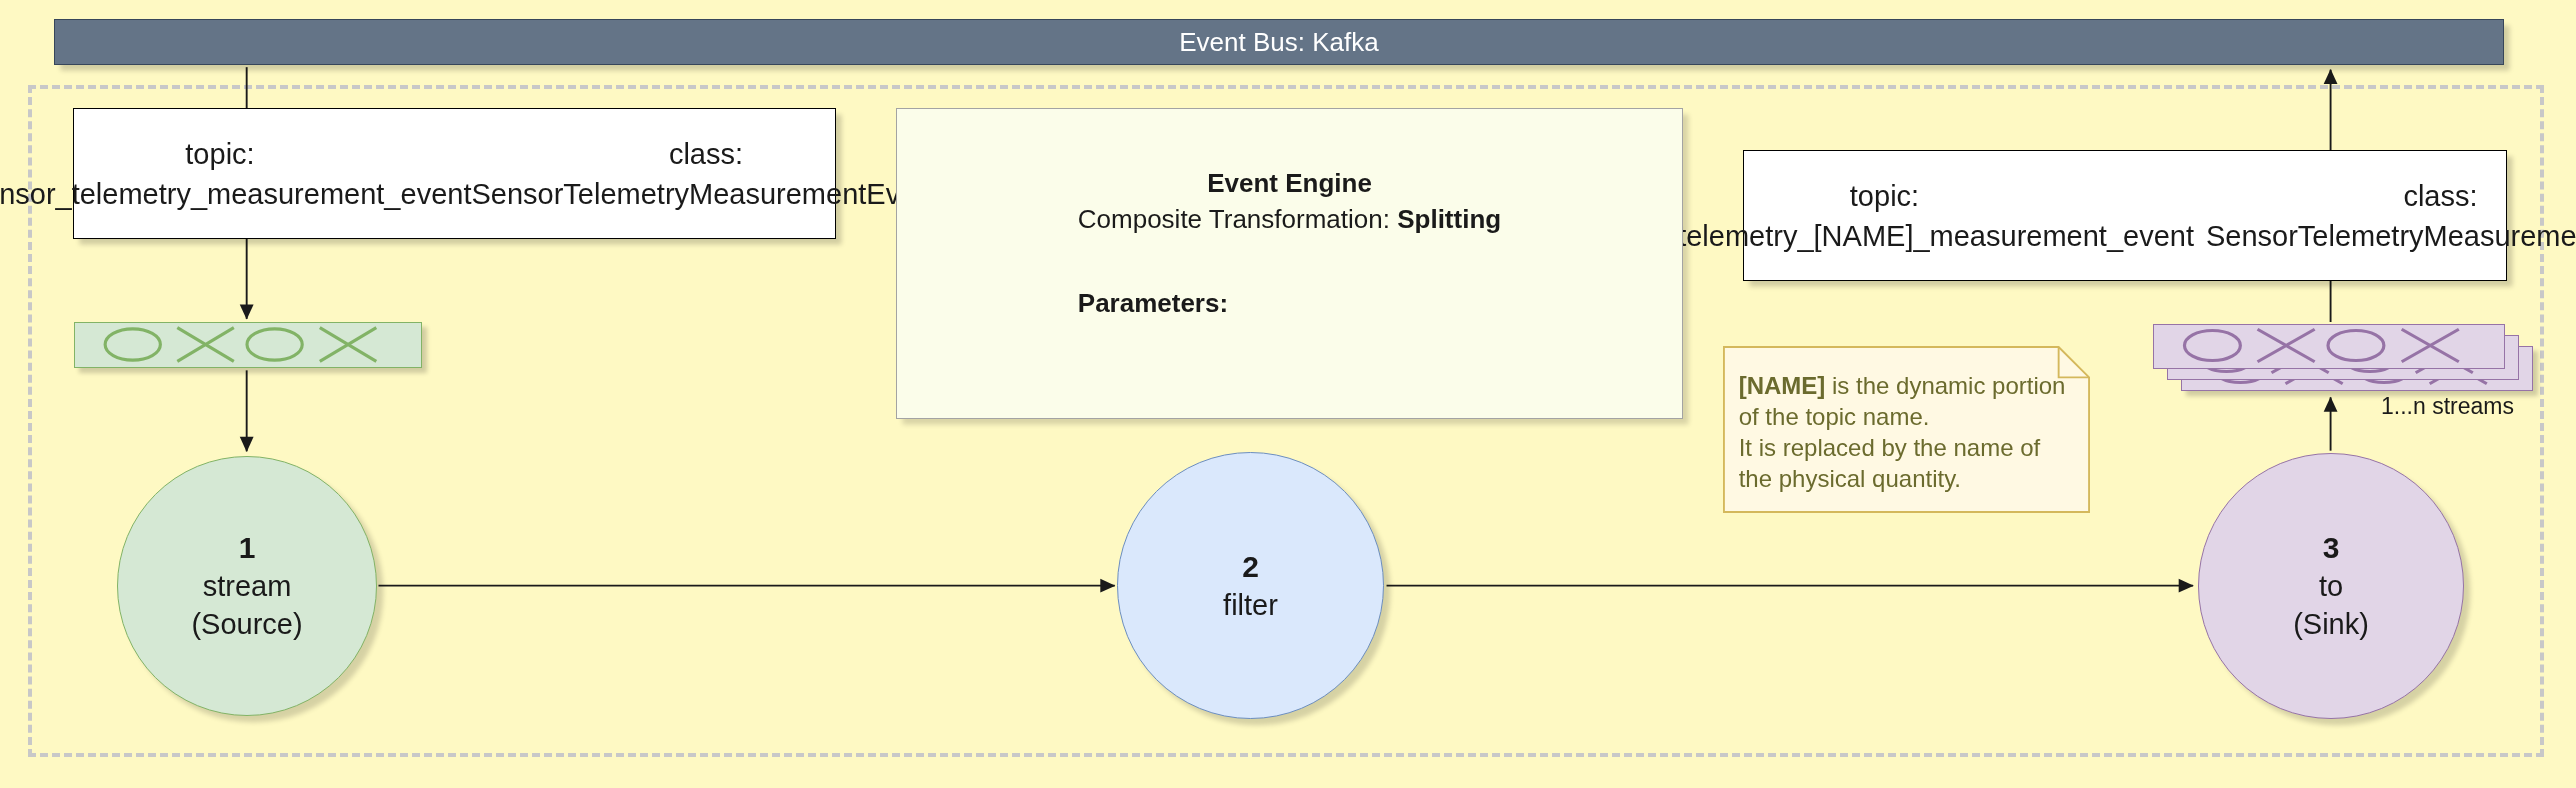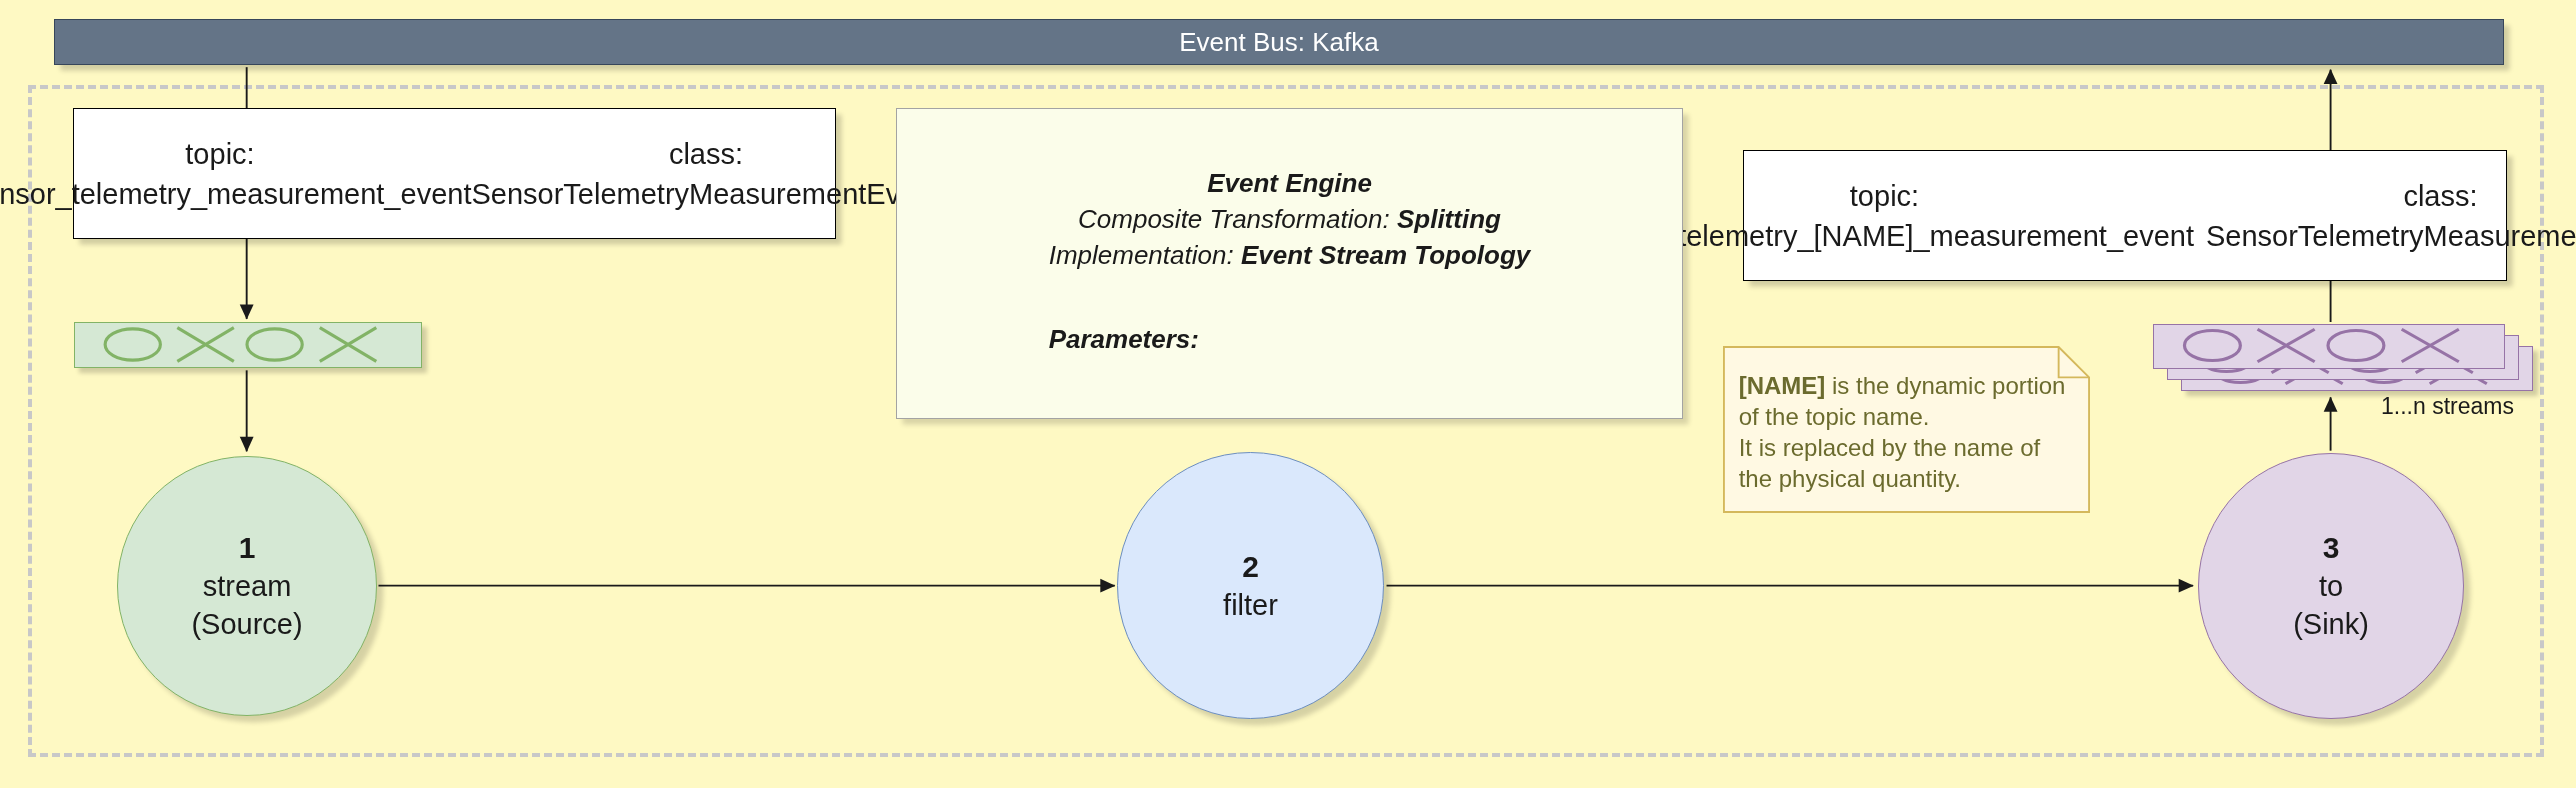--- a/index.html
+++ b/index.html
@@ -25,21 +25,21 @@
     display:flex;flex-direction:row;align-items:center;justify-content:center;
     font-size:29px;line-height:40px;text-align:center;z-index:2;
     box-shadow:5.6px 5.6px 5px rgba(0,0,0,0.18);}
   .topicbox.in{left:73px;top:108px;width:763px;height:131px;}
   .topicbox.out{left:1743px;top:150px;width:764px;height:131px;gap:12px;}
 
   
   .engine{position:absolute;left:896px;top:108px;width:787px;height:311px;
     background:#fbfdea;border:1.9px solid #a3a3a3;box-sizing:border-box;z-index:2;
     font-size:26px;line-height:36px;
-    box-shadow:5.6px 5.6px 5px rgba(0,0,0,0.15);font-style:italic;}
+    box-shadow:5.6px 5.6px 5px rgba(0,0,0,0.15);}
   .engine-inner{width:fit-content;margin:56px auto 0 auto;}
   .eng-center{text-align:center;}
   .eng-left{text-align:left;}
   .bold{font-weight:700;}
   .bv{font-weight:700;margin-left:0.28em;margin-top:31px;}
   .params-label{margin-top:48px;}
 
   
   .streamrect{position:absolute;box-sizing:border-box;border:1.9px solid;}
   .streamrect svg{display:block;}
@@ -104,23 +104,20 @@
   <div class="topicbox out">
     <div>topic: sensor_telemetry_[NAME]_measurement_event</div>
     <div>class: SensorTelemetryMeasurementEvent</div>
   </div>
 
   <div class="engine">
     <div class="engine-inner">
       <div class="eng-center bold">Event Engine</div>
       <div class="eng-center">
         <span>Composite Transformation:</span><span class="bv">Splitting</span>
-      </div>
-      <div class="eng-center">
-        <span>Implementation:</span><span class="bv">Event Stream Topology</span>
       </div>
       <div class="eng-left bold params-label">Parameters:</div>
     </div>
   </div>
 
   <div class="streamrect green-rect">
     <svg width="344" height="43" viewBox="0 0 548 68">
       <g stroke="#82b366" stroke-width="5" fill="none">
         <ellipse cx="92" cy="34" rx="44" ry="25"></ellipse>
         <path d="M163,7 L253,61 M253,7 L163,61"></path>

